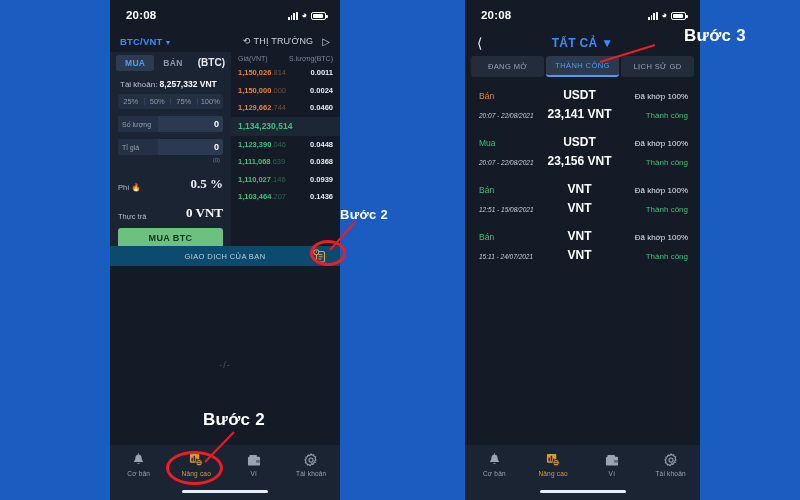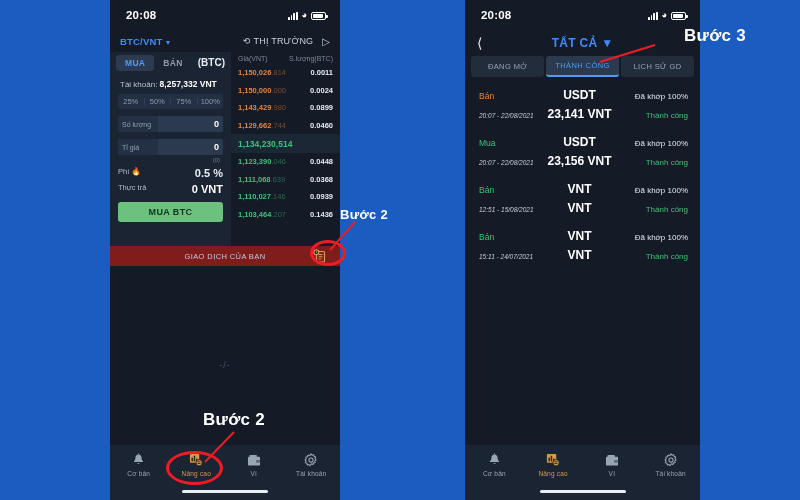--- a/index.html
+++ b/index.html
@@ -69,22 +69,22 @@
   .pcts { display:flex; background:#233043; border-radius:3px; height:15px; align-items:center; }
   .pcts span { flex:1; text-align:center; font-size:7.5px; color:#8e99a8; border-right:1px solid #32415a; line-height:1;}
   .pcts span:last-child { border-right:none; }
 
   .fieldrow { display:flex; align-items:center; height:16px; background:#2b3purple; margin-top:7px; border-radius:2px; overflow:hidden;}
   .fieldrow { background:#2b3a4f; }
   .flabel { width:40px; font-size:7px; color:#90a0b4; padding-left:4px; background:#243144; height:100%; display:flex; align-items:center;}
   .fval { flex:1; text-align:right; font-size:9px; color:#ffffff; font-weight:bold; padding-right:4px; }
   .subnote { text-align:right; font-size:6px; color:#6e7b8c; padding:2px 3px 0 0;}
 
-  .feerow { display:flex; align-items:flex-start; font-size:7.5px; color:#b2bdcb; margin-top:4px; }
-  .feerow .rv { margin-left:auto; color:#e9eef5; font-size:11px; font-weight:bold;}
+  .feerow { display:flex; align-items:flex-end; font-size:7.5px; color:#b2bdcb; margin-top:13px; }
+  .feerow .rv { margin-left:auto; color:#e9eef5; font-size:13px; font-weight:bold;font-family:Liberation Serif, serif;}
   .feerow.bold .rv { font-weight:bold; color:#ffffff; }
   .flame { font-size:8px; margin-left:2px; }
 
   .buybtn {
     margin-top:7px; height:20px; background:#6cc17f; border-radius:3px;
     display:flex; align-items:center; justify-content:center;
     color:#14321d; font-size:9px; font-weight:bold; letter-spacing:.4px;
   }
 
   
@@ -95,21 +95,21 @@
   .obrow .p { font-size:7.5px; font-weight:bold; }
   .obrow .p .dim { opacity:.45; font-weight:normal; }
   .obrow .q { margin-left:auto; font-size:7.5px; color:#e7ecf3; font-weight:bold;}
   .obrow.ask .p { color:#e8833a; }
   .obrow.bid .p { color:#3fc07a; }
   .obrow.mid { background:#1c2736; height:19px; }
   .obrow.mid .p { color:#3fc07a; font-size:8.5px; }
 
   
   .mybar {
-    height:20px; background:#7f1d1d; display:flex; align-items:center;
+    height:20px; background:#0c4a6e; display:flex; align-items:center;
     justify-content:center; position:relative;
   }
   .mybar .t { font-size:7.5px; color:#c2ccd9; letter-spacing:.4px; }
   .clipicon { position:absolute; right:14px; top:3px; color:#d9a05b; }
 
   .chartarea { flex:1; background:#141b26; display:flex; align-items:center; justify-content:center; height:197px;}
   .dashval { color:#46556a; font-size:9px; letter-spacing:1px;}
 
   
   .bnav { position:absolute; bottom:0; left:0; right:0; height:55px; background:#1b2433; }
@@ -243,24 +243,20 @@
 
         <div class="obrow ask">
           <span class="p"><span>1,150,026</span><span class="dim">.814</span></span>
           <span class="q">0.0011</span>
         </div>
         <div class="obrow ask">
           <span class="p"><span>1,150,000</span><span class="dim">.000</span></span>
           <span class="q">0.0024</span>
         </div>
         <div class="obrow ask">
-          <span class="p"><span>1,143,429</span><span class="dim">.980</span></span>
-          <span class="q">0.0899</span>
-        </div>
-        <div class="obrow ask">
           <span class="p"><span>1,129,662</span><span class="dim">.744</span></span>
           <span class="q">0.0460</span>
         </div>
 
         <div class="obrow mid">
           <span class="p">1,134,230,514</span>
         </div>
 
         <div class="obrow bid">
           <span class="p"><span>1,123,390</span><span class="dim">.046</span></span>

